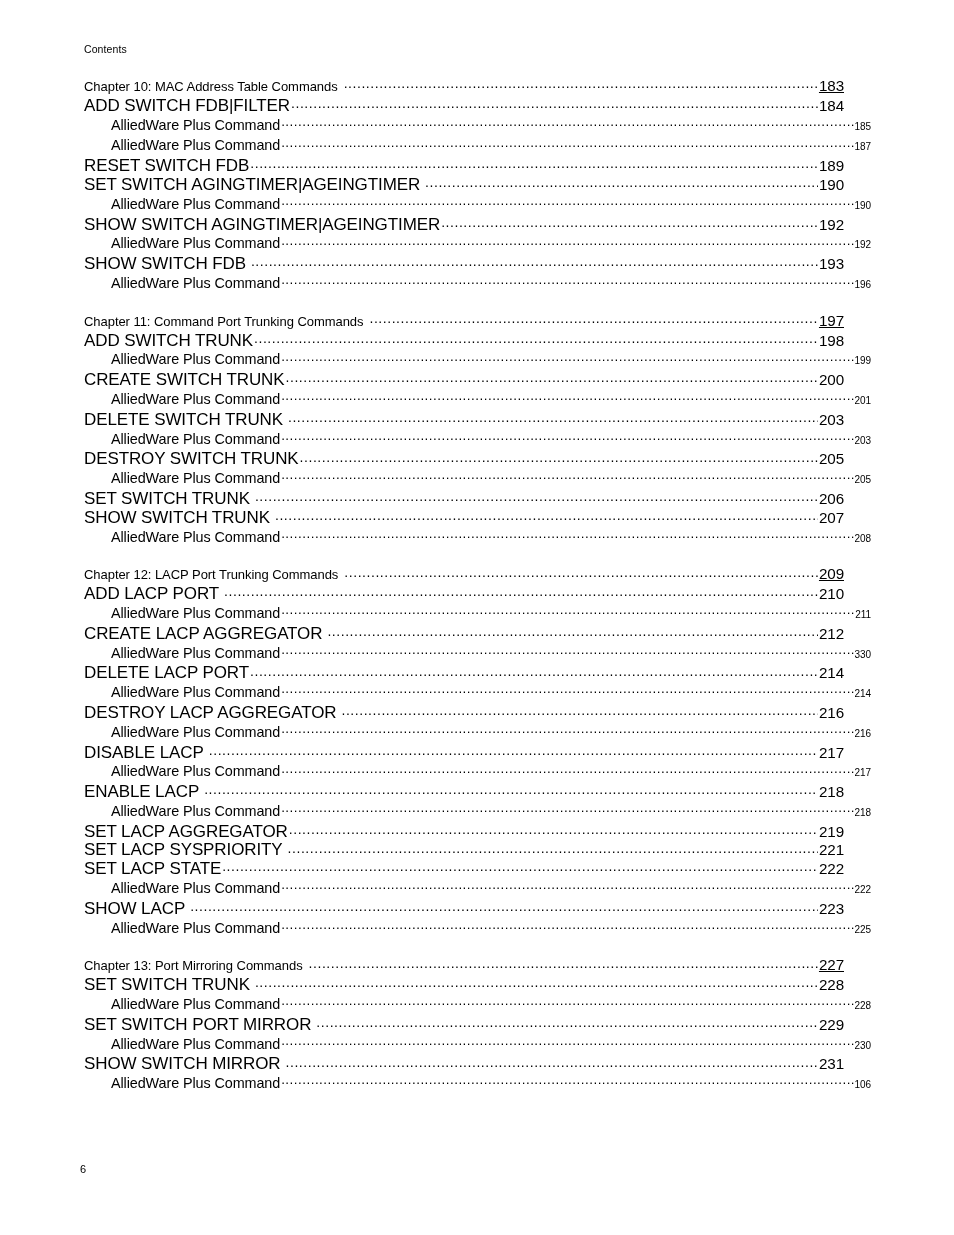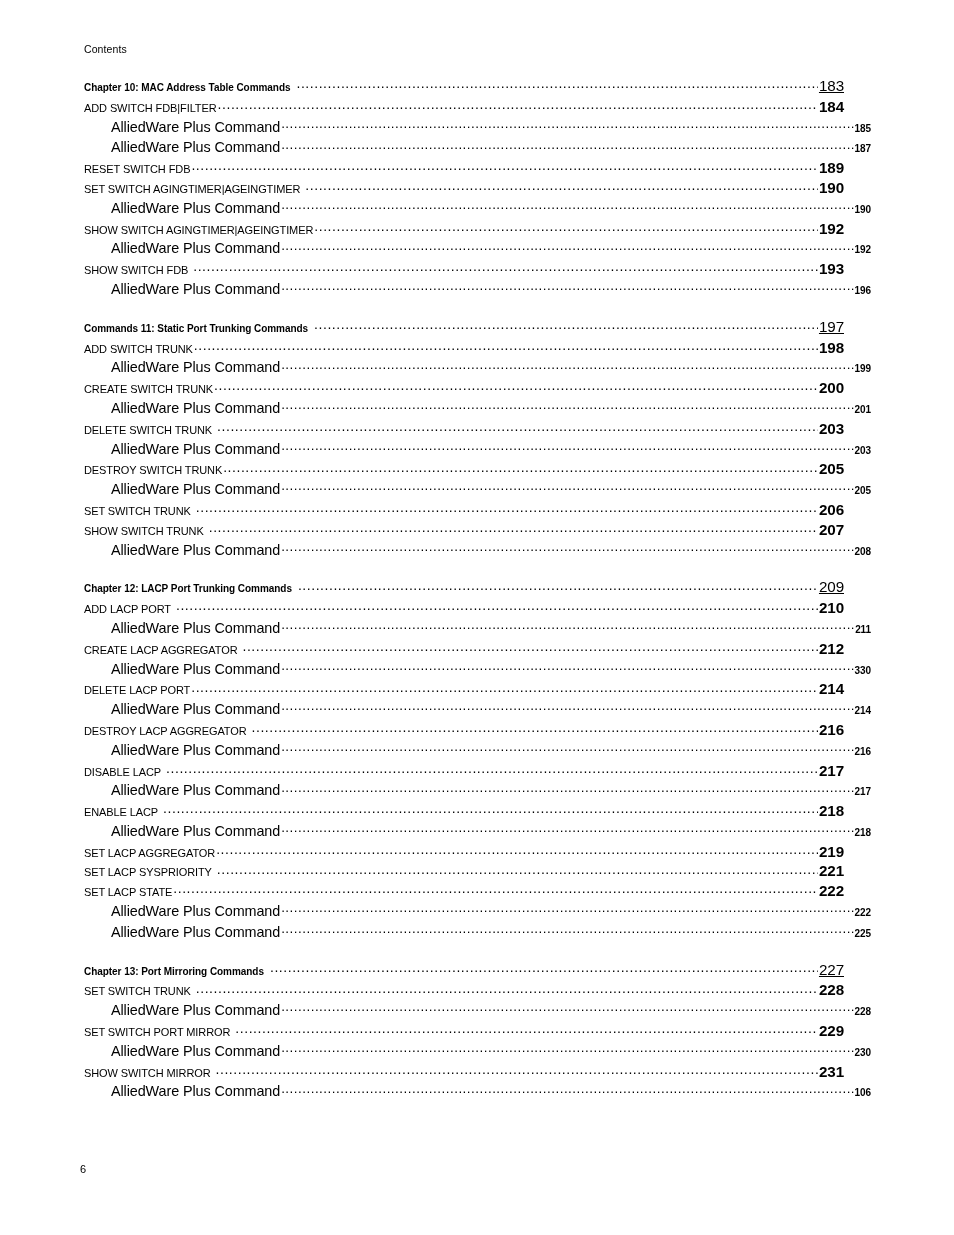--- a/index.html
+++ b/index.html
@@ -45,21 +45,21 @@
   .toc-row {
     display: flex;
     align-items: baseline;
     width: 100%;
     line-height: 18.8px;
     white-space: nowrap;
   }
 
   .toc-label {
     flex: 0 0 auto;
-    font-size: 11px;
+    font-size: 17px;
     letter-spacing: -0.1px;
   }
 
   .toc-leader {
     flex: 1 1 auto;
     min-width: 6px;
     overflow: hidden;
     position: relative;
     height: 14px;
     margin: 0 1px;
@@ -73,30 +73,29 @@
     letter-spacing: 0.55px;
     color: #000;
     white-space: nowrap;
   }
 
   .toc-page {
     flex: 0 0 auto;
     font-size: 15.2px;
     text-align: right;
     letter-spacing: -0.1px;
-    font-weight: bold;
   }
 
   
   .toc-row.chapter {
     margin-top: 17px;
   }
   .toc-row.chapter .toc-label {
-    font-weight: bold;
-    font-size: 10px;
+    font-weight: normal;
+    font-size: 13px;
     letter-spacing: -0.05px;
   }
   .toc-row.chapter .toc-leader {
     margin-left: 6px;
   }
   .toc-row.chapter .toc-page {
     font-weight: normal;
     text-decoration: underline;
   }
   .toc-group:first-child > .toc-row.chapter {
@@ -194,21 +193,21 @@
           <span class="toc-page">193</span>
         </div>
         <div class="toc-row level2">
           <span class="toc-label">AlliedWare Plus Command</span>
           <span class="toc-leader"></span>
           <span class="toc-page">196</span>
         </div>
       </div>
       <div class="toc-group">
         <div class="toc-row chapter">
-          <span class="toc-label">Commands 11: Static Port Trunking Commands</span>
+          <span class="toc-label">Chapter 11: Command Port Trunking Commands</span>
           <span class="toc-leader"></span>
           <span class="toc-page">197</span>
         </div>
         <div class="toc-row level1">
           <span class="toc-label">ADD SWITCH TRUNK</span>
           <span class="toc-leader"></span>
           <span class="toc-page">198</span>
         </div>
         <div class="toc-row level2">
           <span class="toc-label">AlliedWare Plus Command</span>
@@ -340,20 +339,25 @@
         <div class="toc-row level1">
           <span class="toc-label">SET LACP STATE</span>
           <span class="toc-leader"></span>
           <span class="toc-page">222</span>
         </div>
         <div class="toc-row level2">
           <span class="toc-label">AlliedWare Plus Command</span>
           <span class="toc-leader"></span>
           <span class="toc-page">222</span>
         </div>
+        <div class="toc-row level1 gap-before-leader">
+          <span class="toc-label">SHOW LACP</span>
+          <span class="toc-leader"></span>
+          <span class="toc-page">223</span>
+        </div>
         <div class="toc-row level2">
           <span class="toc-label">AlliedWare Plus Command</span>
           <span class="toc-leader"></span>
           <span class="toc-page">225</span>
         </div>
       </div>
       <div class="toc-group">
         <div class="toc-row chapter">
           <span class="toc-label">Chapter 13: Port Mirroring Commands</span>
           <span class="toc-leader"></span>

